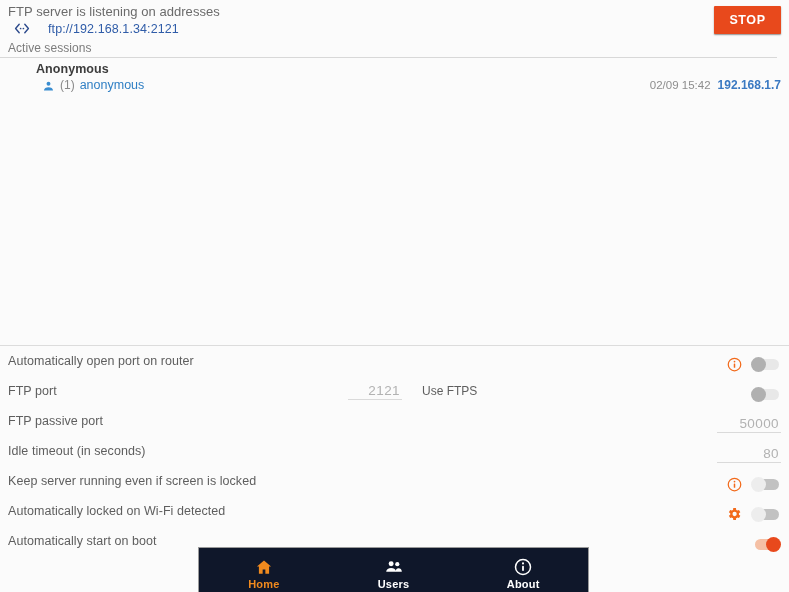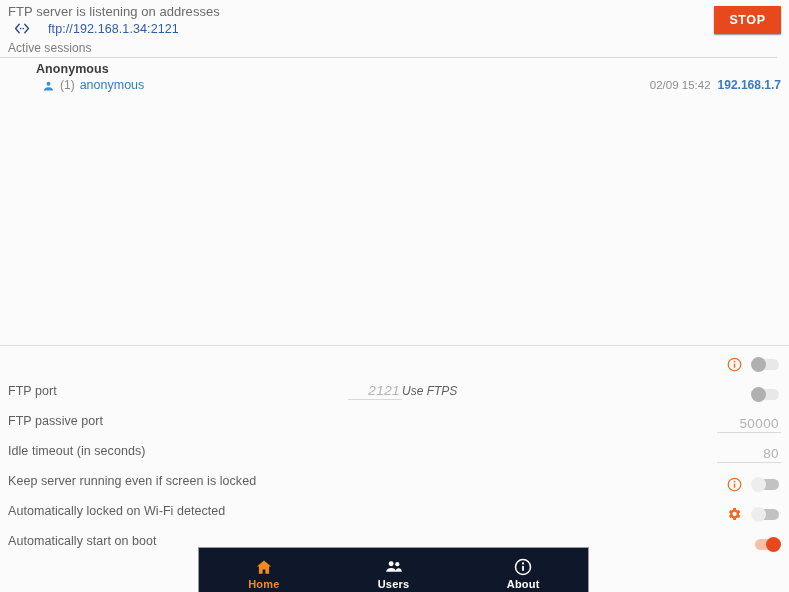--- a/index.html
+++ b/index.html
@@ -212,22 +212,21 @@
     letter-spacing: 0.4px;
     font-family: "Liberation Sans", sans-serif;
   }
   .num-field.wide { min-width: 62px; }
 
   .ftps-inline {
     position: absolute;
     left: 348px;
     display: flex;
     align-items: center;
-    gap: 0;
-    font-style: italic;
+    gap: 20px;
   }
   .ftps-label {
     font-size: 12px;
     color: #5e5e5e;
   }
 
   
   .info-icon {
     width: 15px;
     height: 15px;
@@ -356,20 +355,21 @@
       <div class="session-meta">
         <span class="session-time">02/09 15:42</span>
         <span class="session-ip">192.168.1.7</span>
       </div>
     </div>
   </div>
 
   <div class="settings">
 
     <div class="setting-row">
+      <span class="setting-label">Automatically open port on router</span>
       <span class="setting-right">
         <span class="info-icon">
           <svg width="15" height="15" viewBox="0 0 24 24" xmlns="http://www.w3.org/2000/svg">
             <circle cx="12" cy="12" r="10" fill="none" stroke="#f26a1b" stroke-width="2"></circle>
             <circle cx="12" cy="7.2" r="1.4" fill="#f26a1b"></circle>
             <rect x="10.8" y="10.2" width="2.4" height="7" rx="1" fill="#f26a1b"></rect>
           </svg>
         </span>
         <span class="toggle off-dark">
           <span class="track"></span>

